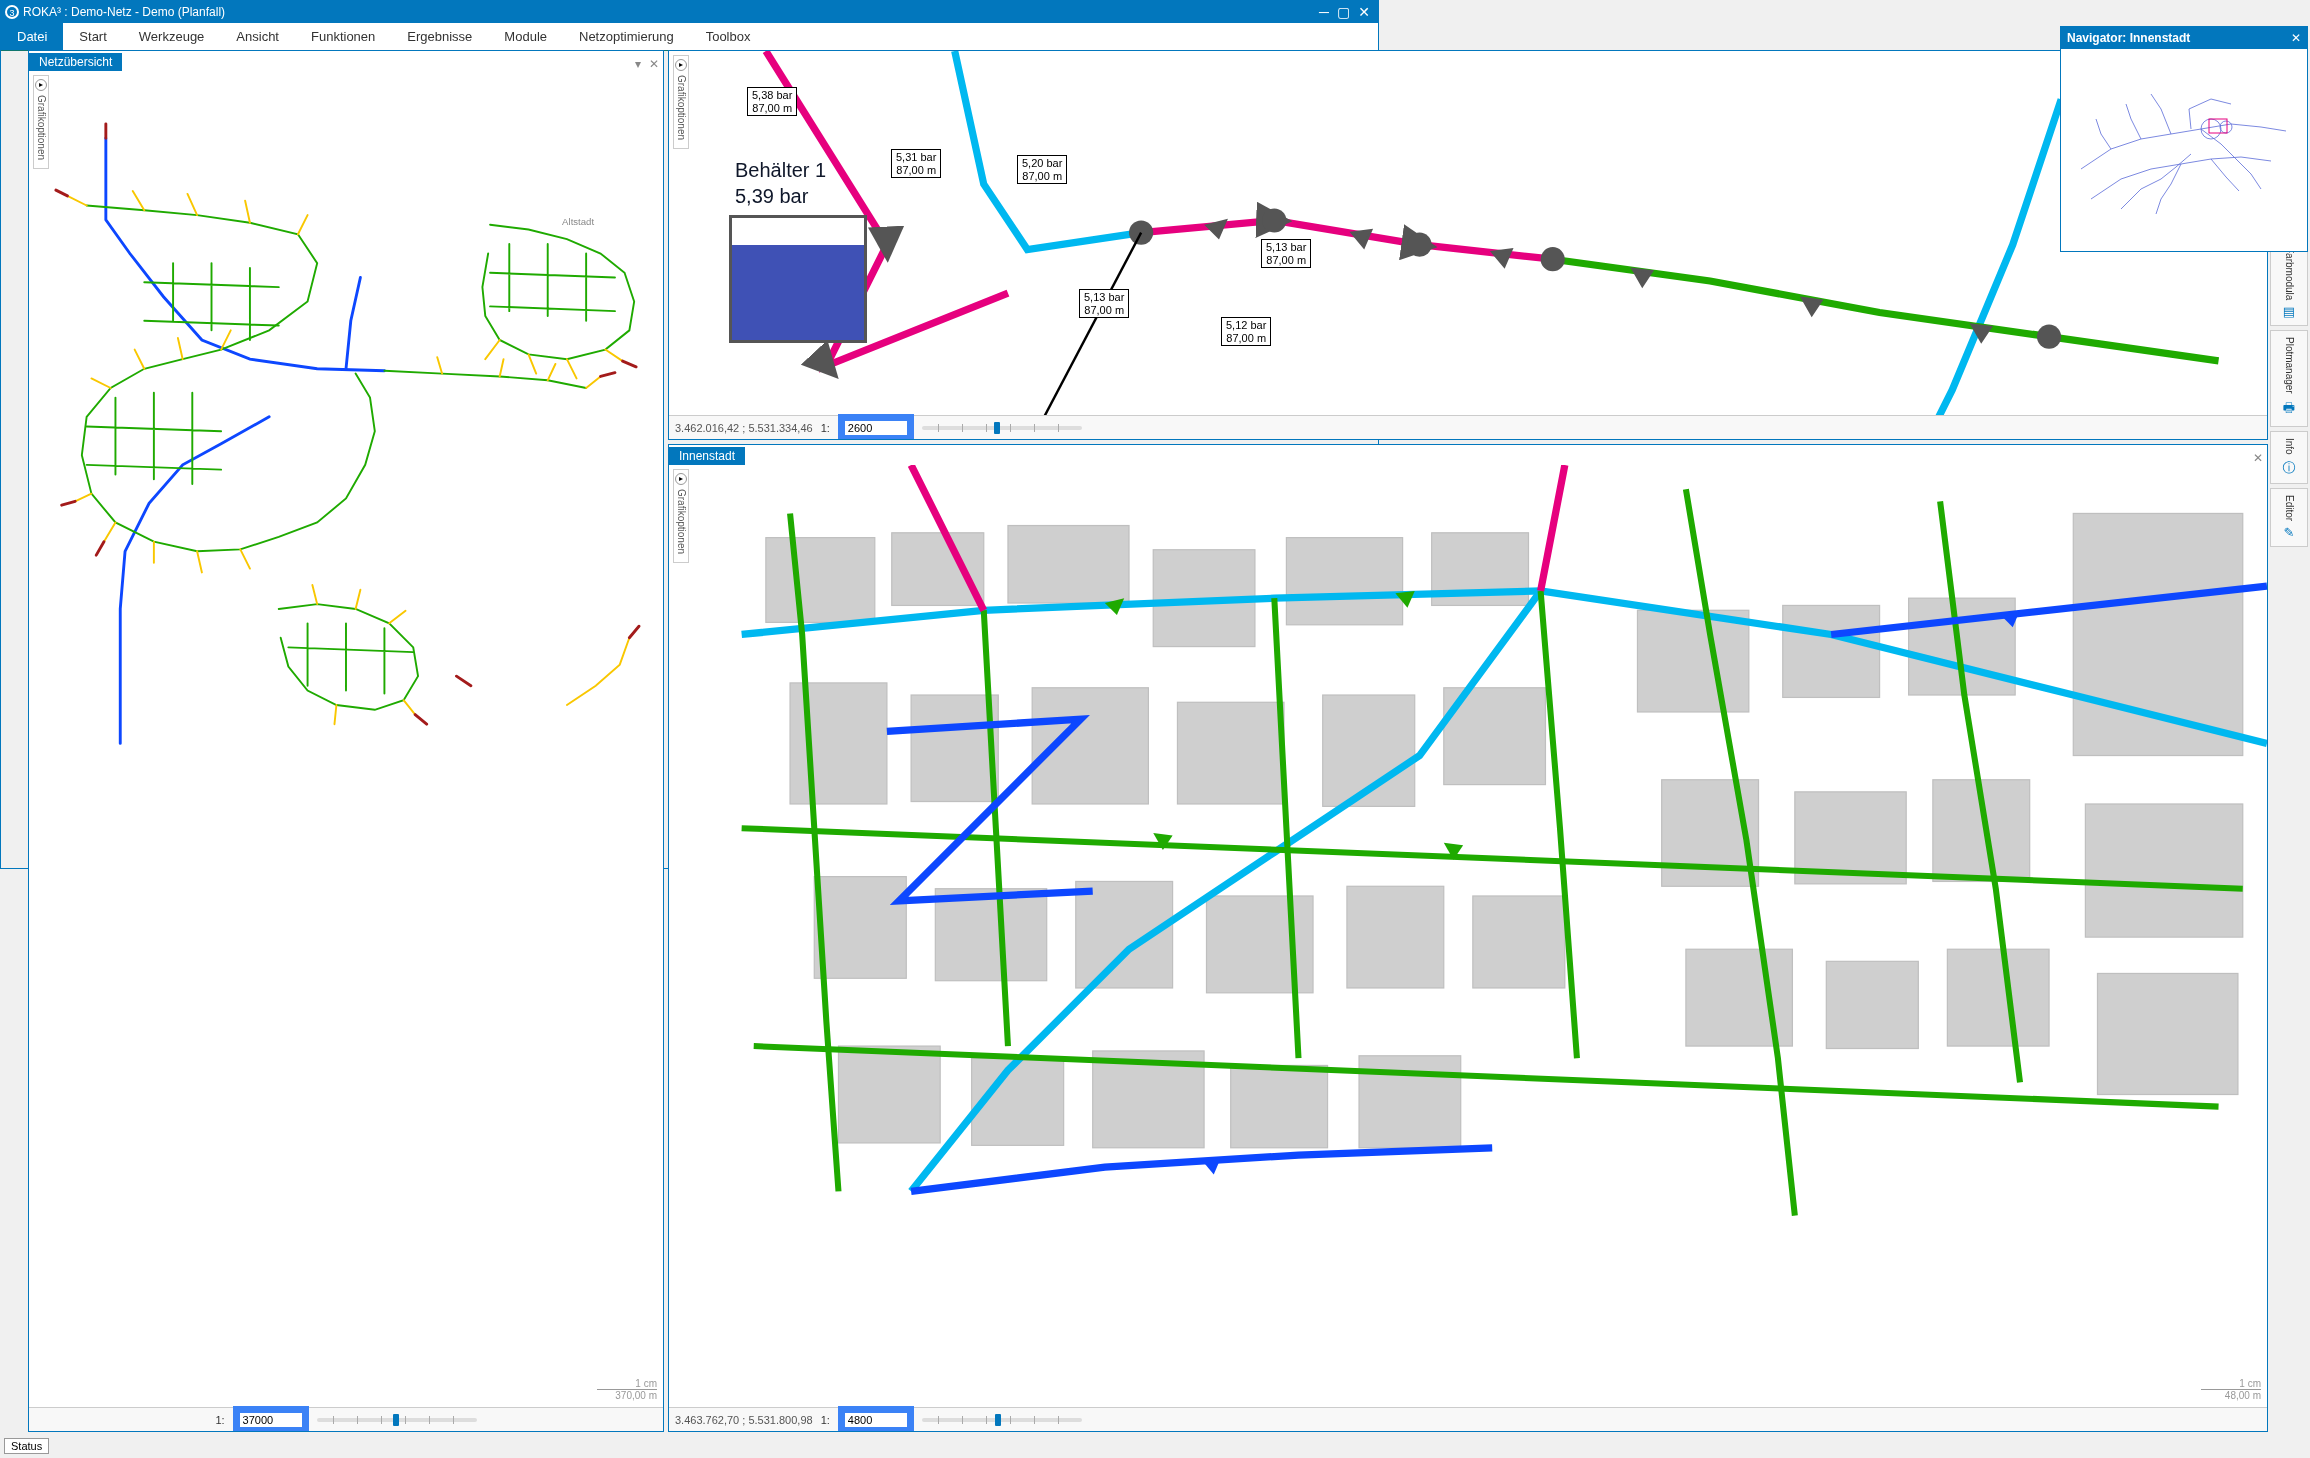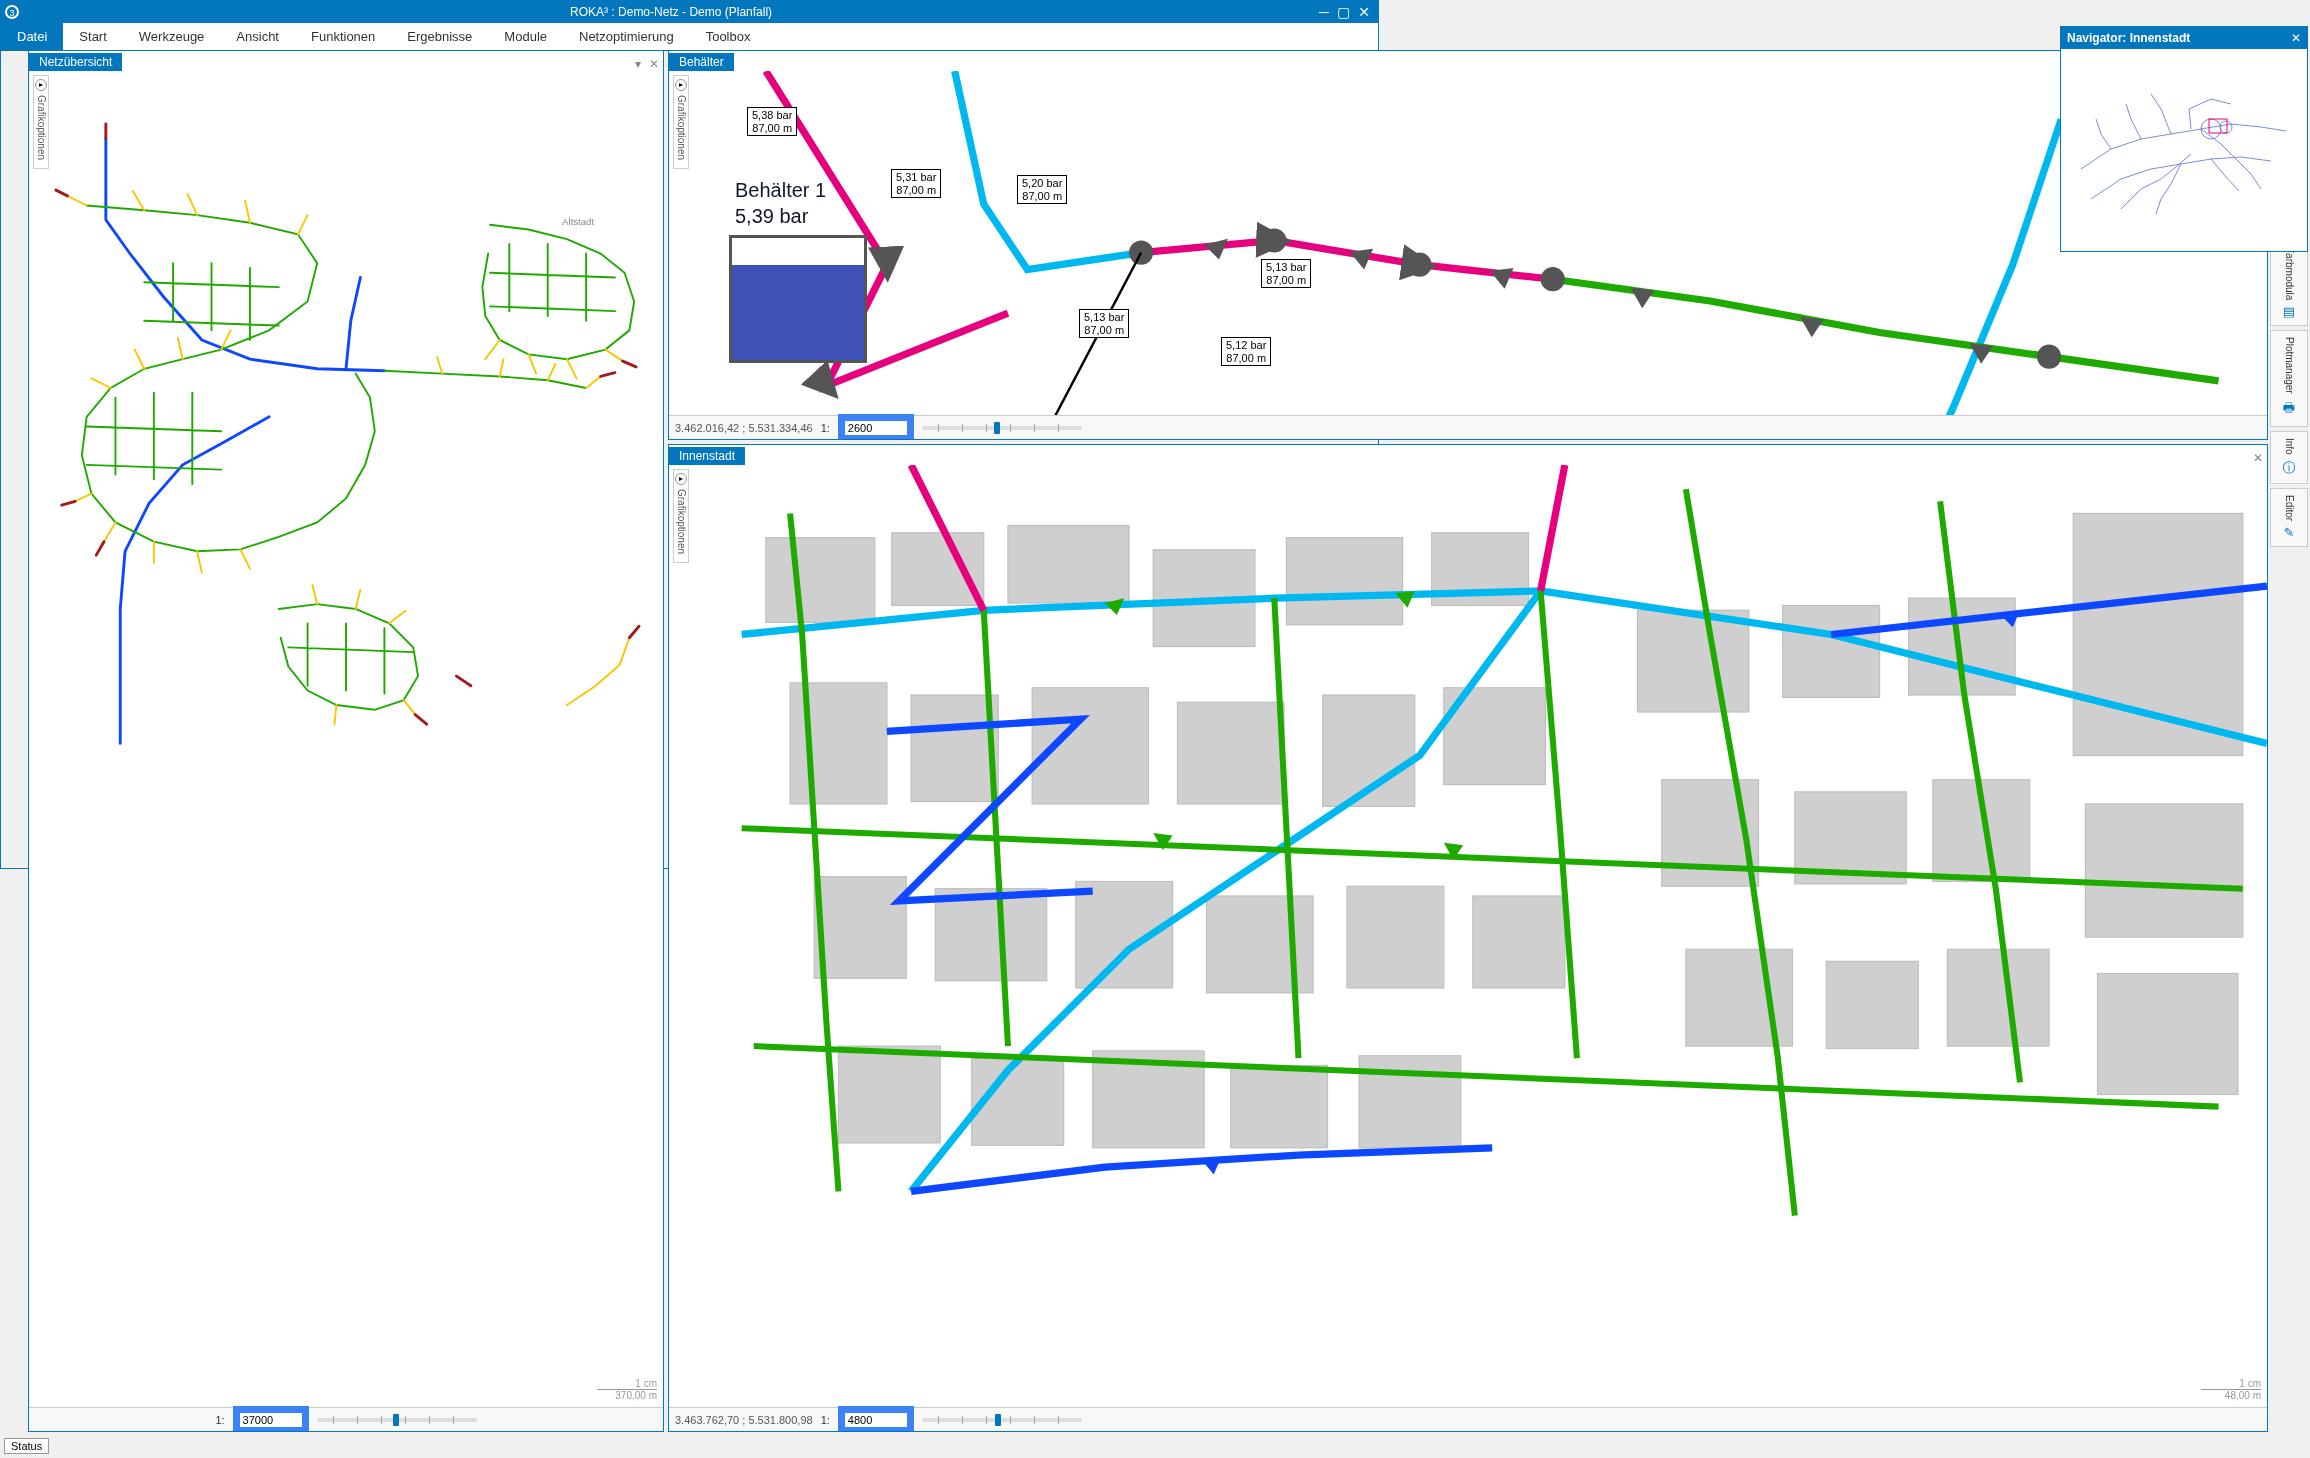--- a/index.html
+++ b/index.html
@@ -1,21 +1,21 @@
 <!DOCTYPE html>
 <html><head>
 <meta charset="utf-8">
 <style>
 * { box-sizing: border-box; margin: 0; padding: 0; font-family: "Segoe UI", Arial, sans-serif; }
 body { background: #f0f0f0; width: 1379px; height: 869px; overflow: hidden; border: 1px solid #0277bd; }
 
 
 .titlebar { height: 22px; background: #0277bd; color: #fff; display: flex; align-items: center; font-size: 12px; }
 .titlebar .app-icon { width: 22px; height: 22px; display: flex; align-items: center; justify-content: center; }
-.titlebar .title { flex: 1; text-align: center; }
+.titlebar .title { flex: 1; }
 .titlebar .win-btns { display: flex; gap: 8px; padding-right: 8px; }
 .titlebar .win-btns span { cursor: pointer; font-size: 14px; }
 
 
 .menubar { height: 28px; background: #fff; display: flex; align-items: stretch; font-size: 13px; border-bottom: 1px solid #0f766e; position: relative; }
 .menubar .menu-item { padding: 0 16px; display: flex; align-items: center; cursor: pointer; color: #333; }
 .menubar .menu-item.active { background: #0277bd; color: #fff; }
 
 
 .navigator { position: absolute; top: 26px; right: 2px; width: 248px; height: 226px; border: 1px solid #0277bd; background: #fff; z-index: 100; }
@@ -208,23 +208,20 @@
             <div class="thumb" style="left:48%;"></div>
           </div>
         </div>
       </div>
     </div>
   </div>
 
   <div class="right-col">
 
     <div class="panel" style="height:390px;">
-      <div class="panel-header">
-        <span class="panel-tab">Behälter</span>
-      </div>
       <div class="panel-body">
         <div class="side-tab">
           <span class="arrow">▸</span>
           <span class="vtxt">Grafikoptionen</span>
         </div>
         <svg class="net-svg" viewBox="0 0 660 340">
           <defs>
             <marker id="ah" viewBox="0 0 10 10" refX="5" refY="5" markerWidth="5" markerHeight="5" orient="auto">
                 <path d="M0 0 L10 5 L0 10 z" fill="#555"></path>
               </marker>

